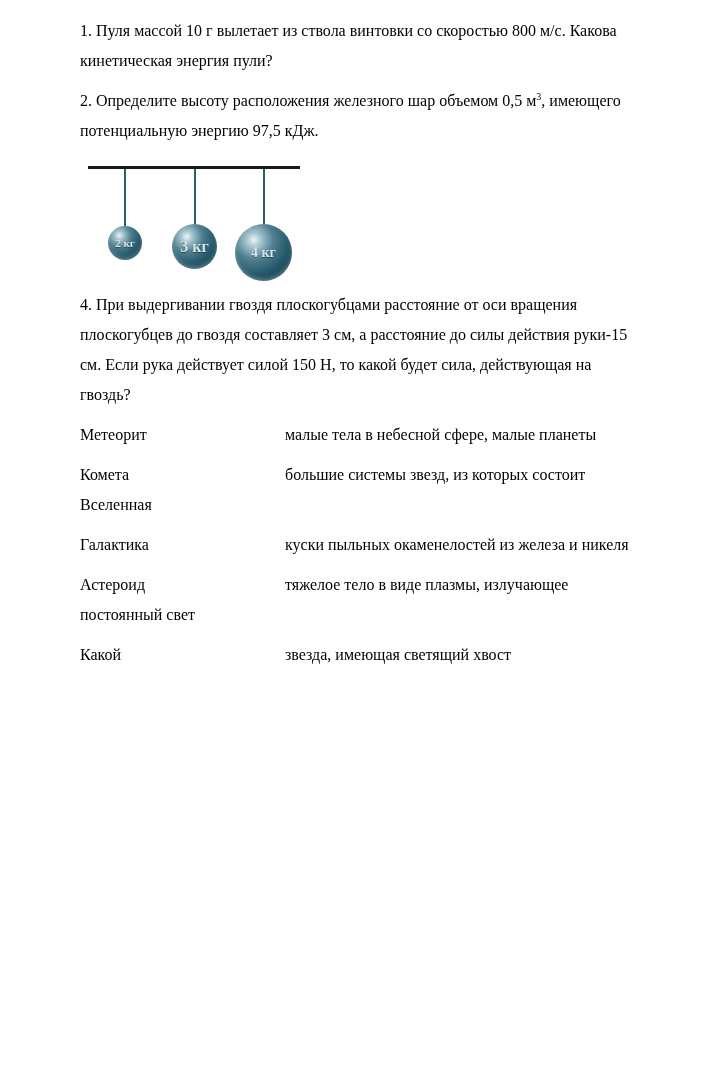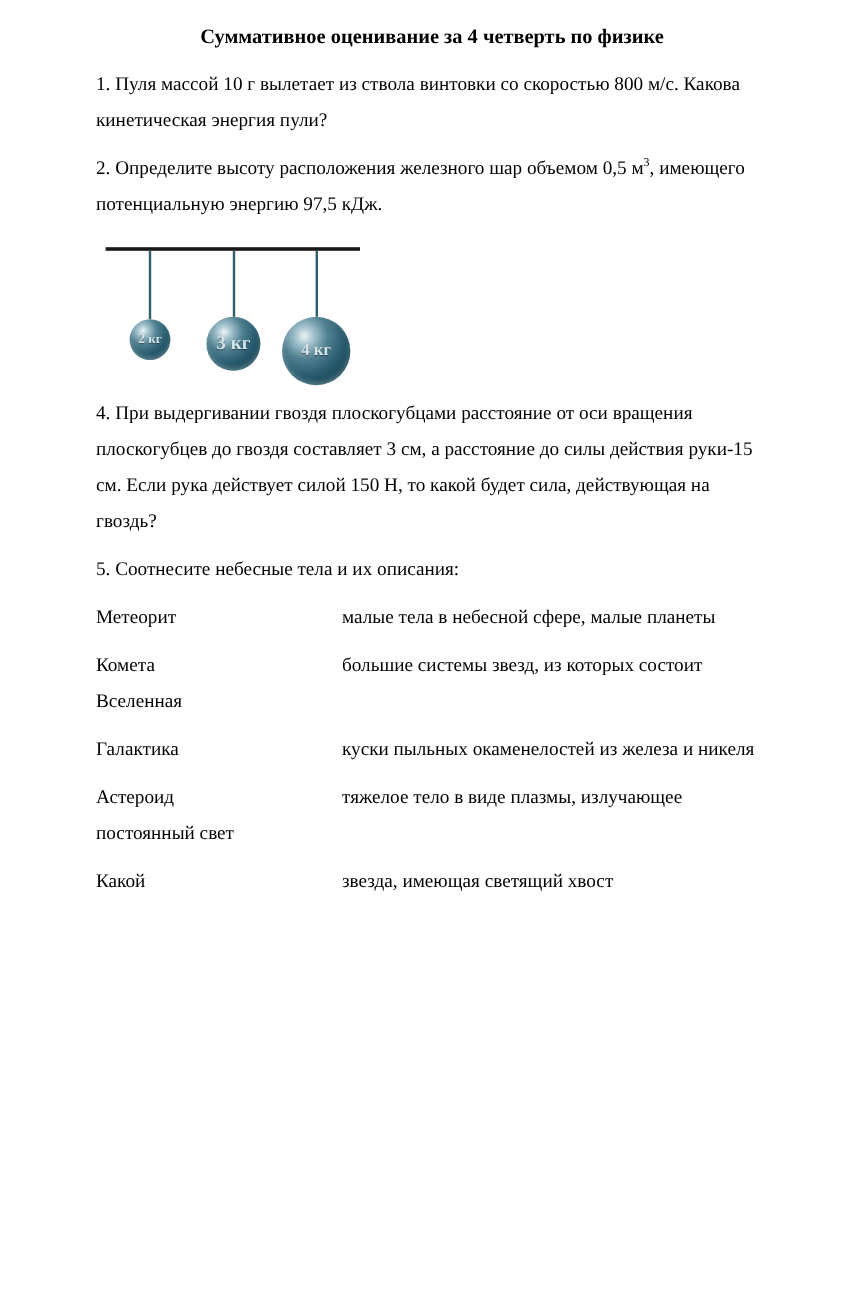--- a/index.html
+++ b/index.html
@@ -88,21 +88,20 @@
     display: inline-block;
     width: 205px;
     vertical-align: top;
   }
 </style>
 </head>
 <body>
 
 <div class="page">
 
-  <div class="title">Суммативное оценивание за 4 четверть по физике</div>
 
   <p>1. Пуля массой 10 г вылетает из ствола винтовки со скоростью 800 м/с. Какова кинетическая энергия пули?</p>
 
   <p><span>2. Определите высоту расположения железного шар объемом 0,5 м</span><sup class="m3">3</sup><span>, имеющего потенциальную энергию 97,5 кДж.</span></p>
 
 
   <div class="figure">
     <div class="bar"></div>
     <div class="string s1"></div>
     <div class="string s2"></div>
@@ -113,21 +112,20 @@
     <div class="ball b2">
       <span class="ball-label">3 кг</span>
     </div>
     <div class="ball b3">
       <span class="ball-label">4 кг</span>
     </div>
   </div>
 
   <p>4. При выдергивании гвоздя плоскогубцами расстояние от оси вращения плоскогубцев до гвоздя составляет 3 см, а расстояние до силы действия руки-15 см. Если рука действует силой 150 Н, то какой будет сила, действующая на гвоздь?</p>
 
-  <p>5. Соотнесите небесные тела и их описания:</p>
 
   <p class="match-row"><span class="term">Метеорит</span><span class="desc">малые тела в небесной сфере, малые планеты</span></p>
 
   <p class="match-row"><span class="term">Комета</span><span class="desc">большие системы звезд, из которых состоит Вселенная</span></p>
 
   <p class="match-row"><span class="term">Галактика</span><span class="desc">куски пыльных окаменелостей из железа и никеля</span></p>
 
   <p class="match-row"><span class="term">Астероид</span><span class="desc">тяжелое тело в виде плазмы, излучающее постоянный свет</span></p>
 
   <p class="match-row"><span class="term">Какой</span><span class="desc">звезда, имеющая светящий хвост</span></p>

